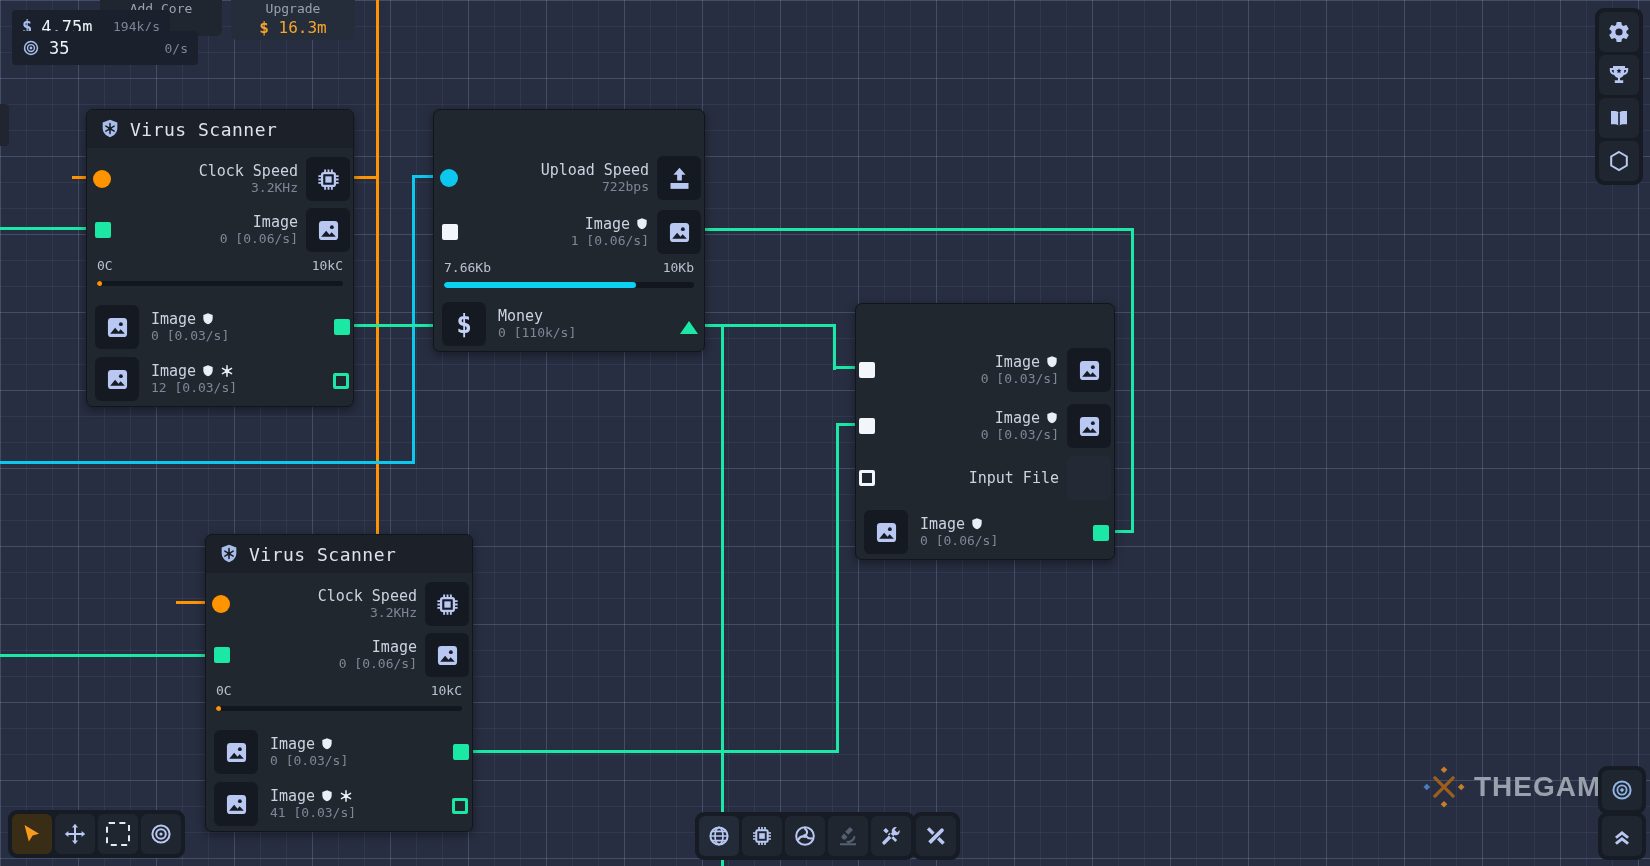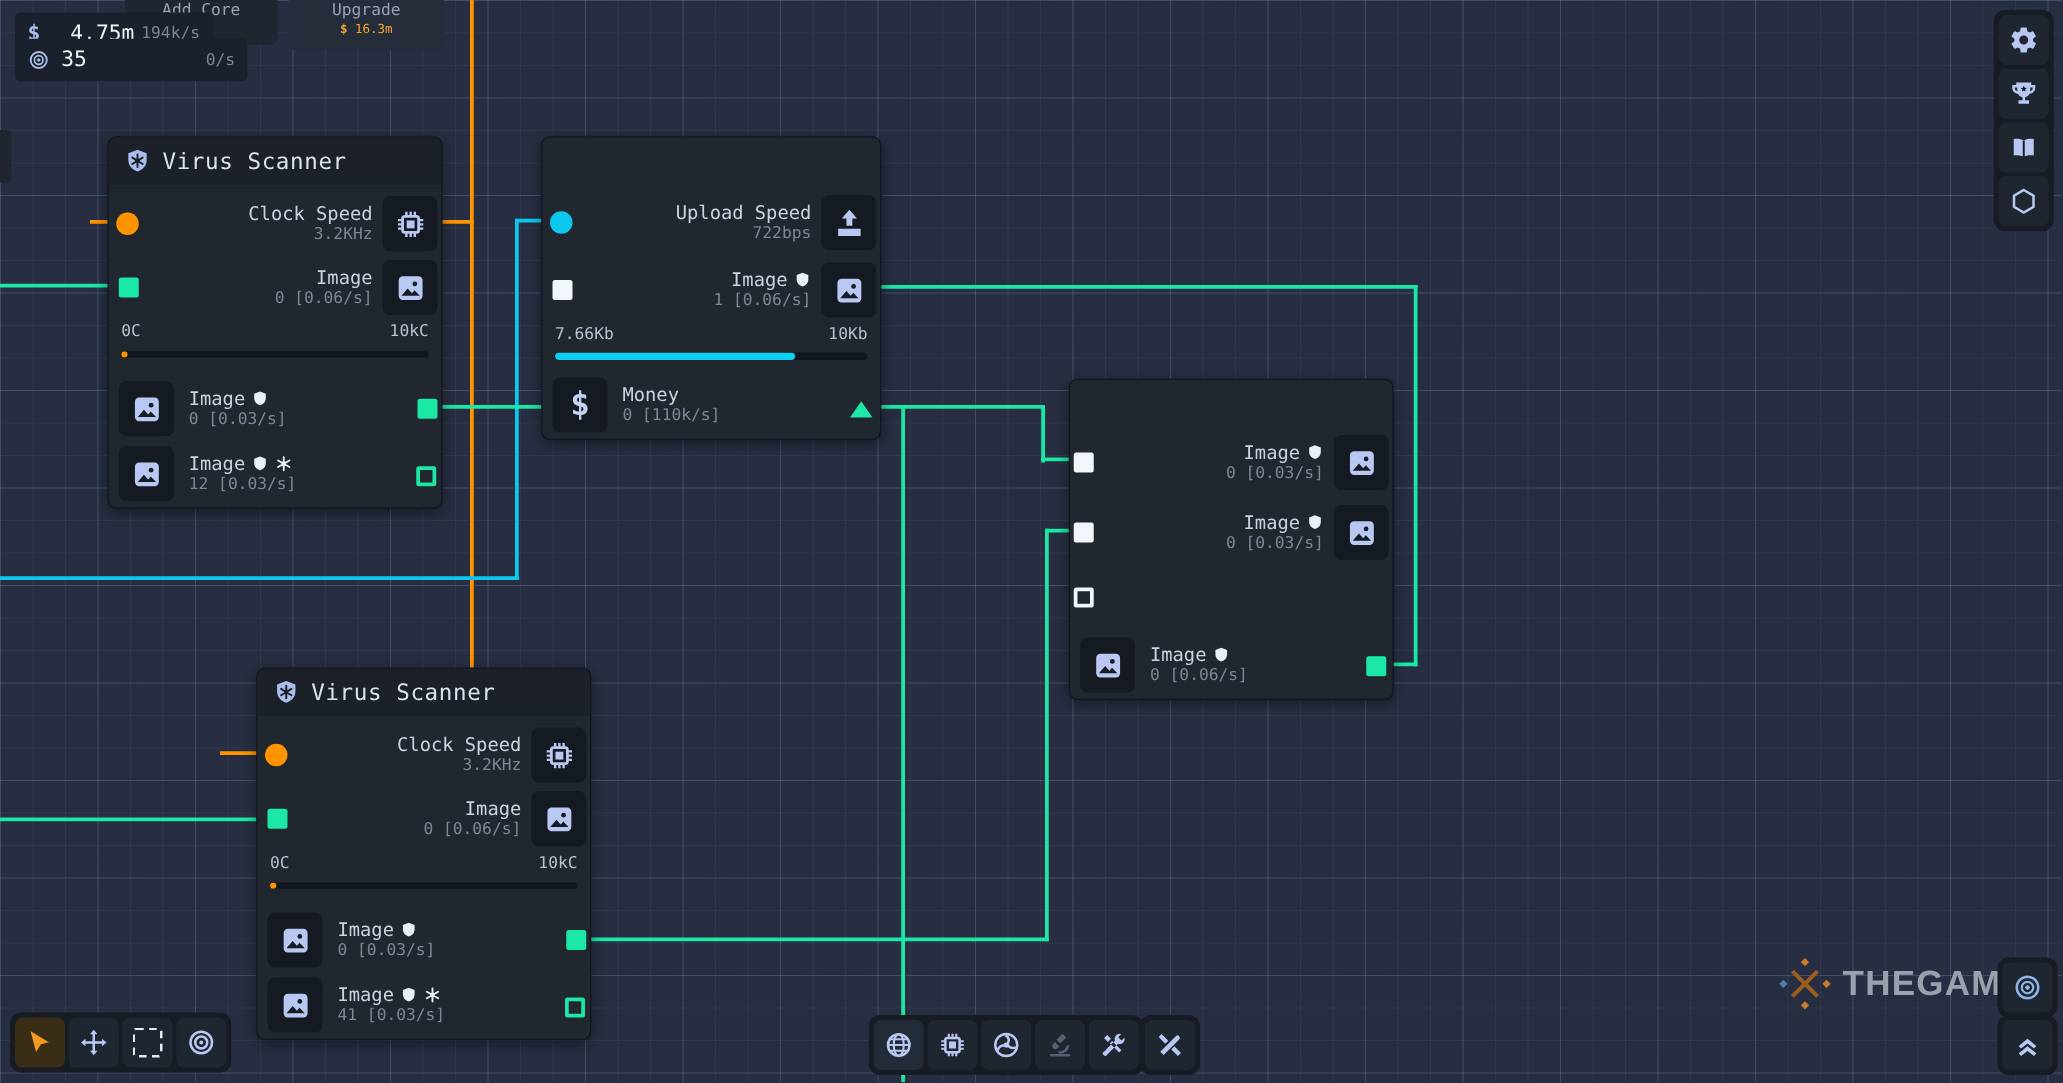--- a/index.html
+++ b/index.html
@@ -348,20 +348,26 @@
             </svg>
           </span>
         <span class="val">0 [0.03/s]</span>
         </div>
       <div class="icobtn">
           <svg>
             <use href="#i-image"></use>
           </svg>
         </div>
     </div>
+    <div class="row in" style="top:150px;height:48px">
+      <div class="txtcol">
+          <span class="lbl">Input File</span>
+        </div>
+      <div class="icobtn slot"></div>
+    </div>
     <div class="row out" style="top:202px;height:52px">
       <div class="icobtn">
           <svg>
             <use href="#i-image"></use>
           </svg>
         </div>
       <div class="txtcol">
           <span class="lbl">
             <span>Image</span>
           <svg class="badge">
@@ -452,28 +458,28 @@
     <div class="port p-sq c-gr" style="left:8px;top:112px"></div>
     <div class="port p-sq c-gr" style="left:247px;top:209px"></div>
     <div class="port p-hol b-gr" style="left:246px;top:263px"></div>
   </div>
 
   <div class="topbtn" style="left:100px;top:0;width:122px;height:36px">
     <span style="font-size:13px;color:#9aa3b4;margin-top:1px">Add Core</span>
   </div>
   <div class="topbtn" style="left:231px;top:0;width:124px;height:40px;background:#262d3a">
     <span style="font-size:13px;color:#98a0b1;margin-top:1px">Upgrade</span>
-    <span style="font-size:10px;margin-top:2px">
+    <span style="font-size:16px;margin-top:2px">
       <b style="color:#f5a52c">$</b>
       <span style="color:#f5a52c">16.3m</span>
     </span>
   </div>
   <div class="panel" style="left:12px;top:10px;width:158px;height:33px">
     <span style="color:#a9c0ee;font-weight:bold;font-size:17px">$</span>
-    <span style="color:#eef1f6;font-size:17px;margin-left:24px">4.75m</span>
+    <span style="color:#eef1f6;font-size:17px;margin-left:9px">4.75m</span>
     <span style="color:#7b8496;font-size:13px;margin-left:auto">194k/s</span>
   </div>
   <div class="panel" style="left:12px;top:31px;width:186px;height:34px">
     <svg style="width:18px;height:18px;color:#a9c0ee">
         <use href="#i-bullseyed"></use>
       </svg>
     <span style="color:#eef1f6;font-size:17px;margin-left:9px">35</span>
     <span style="color:#7b8496;font-size:13px;margin-left:auto">0/s</span>
   </div>
 

